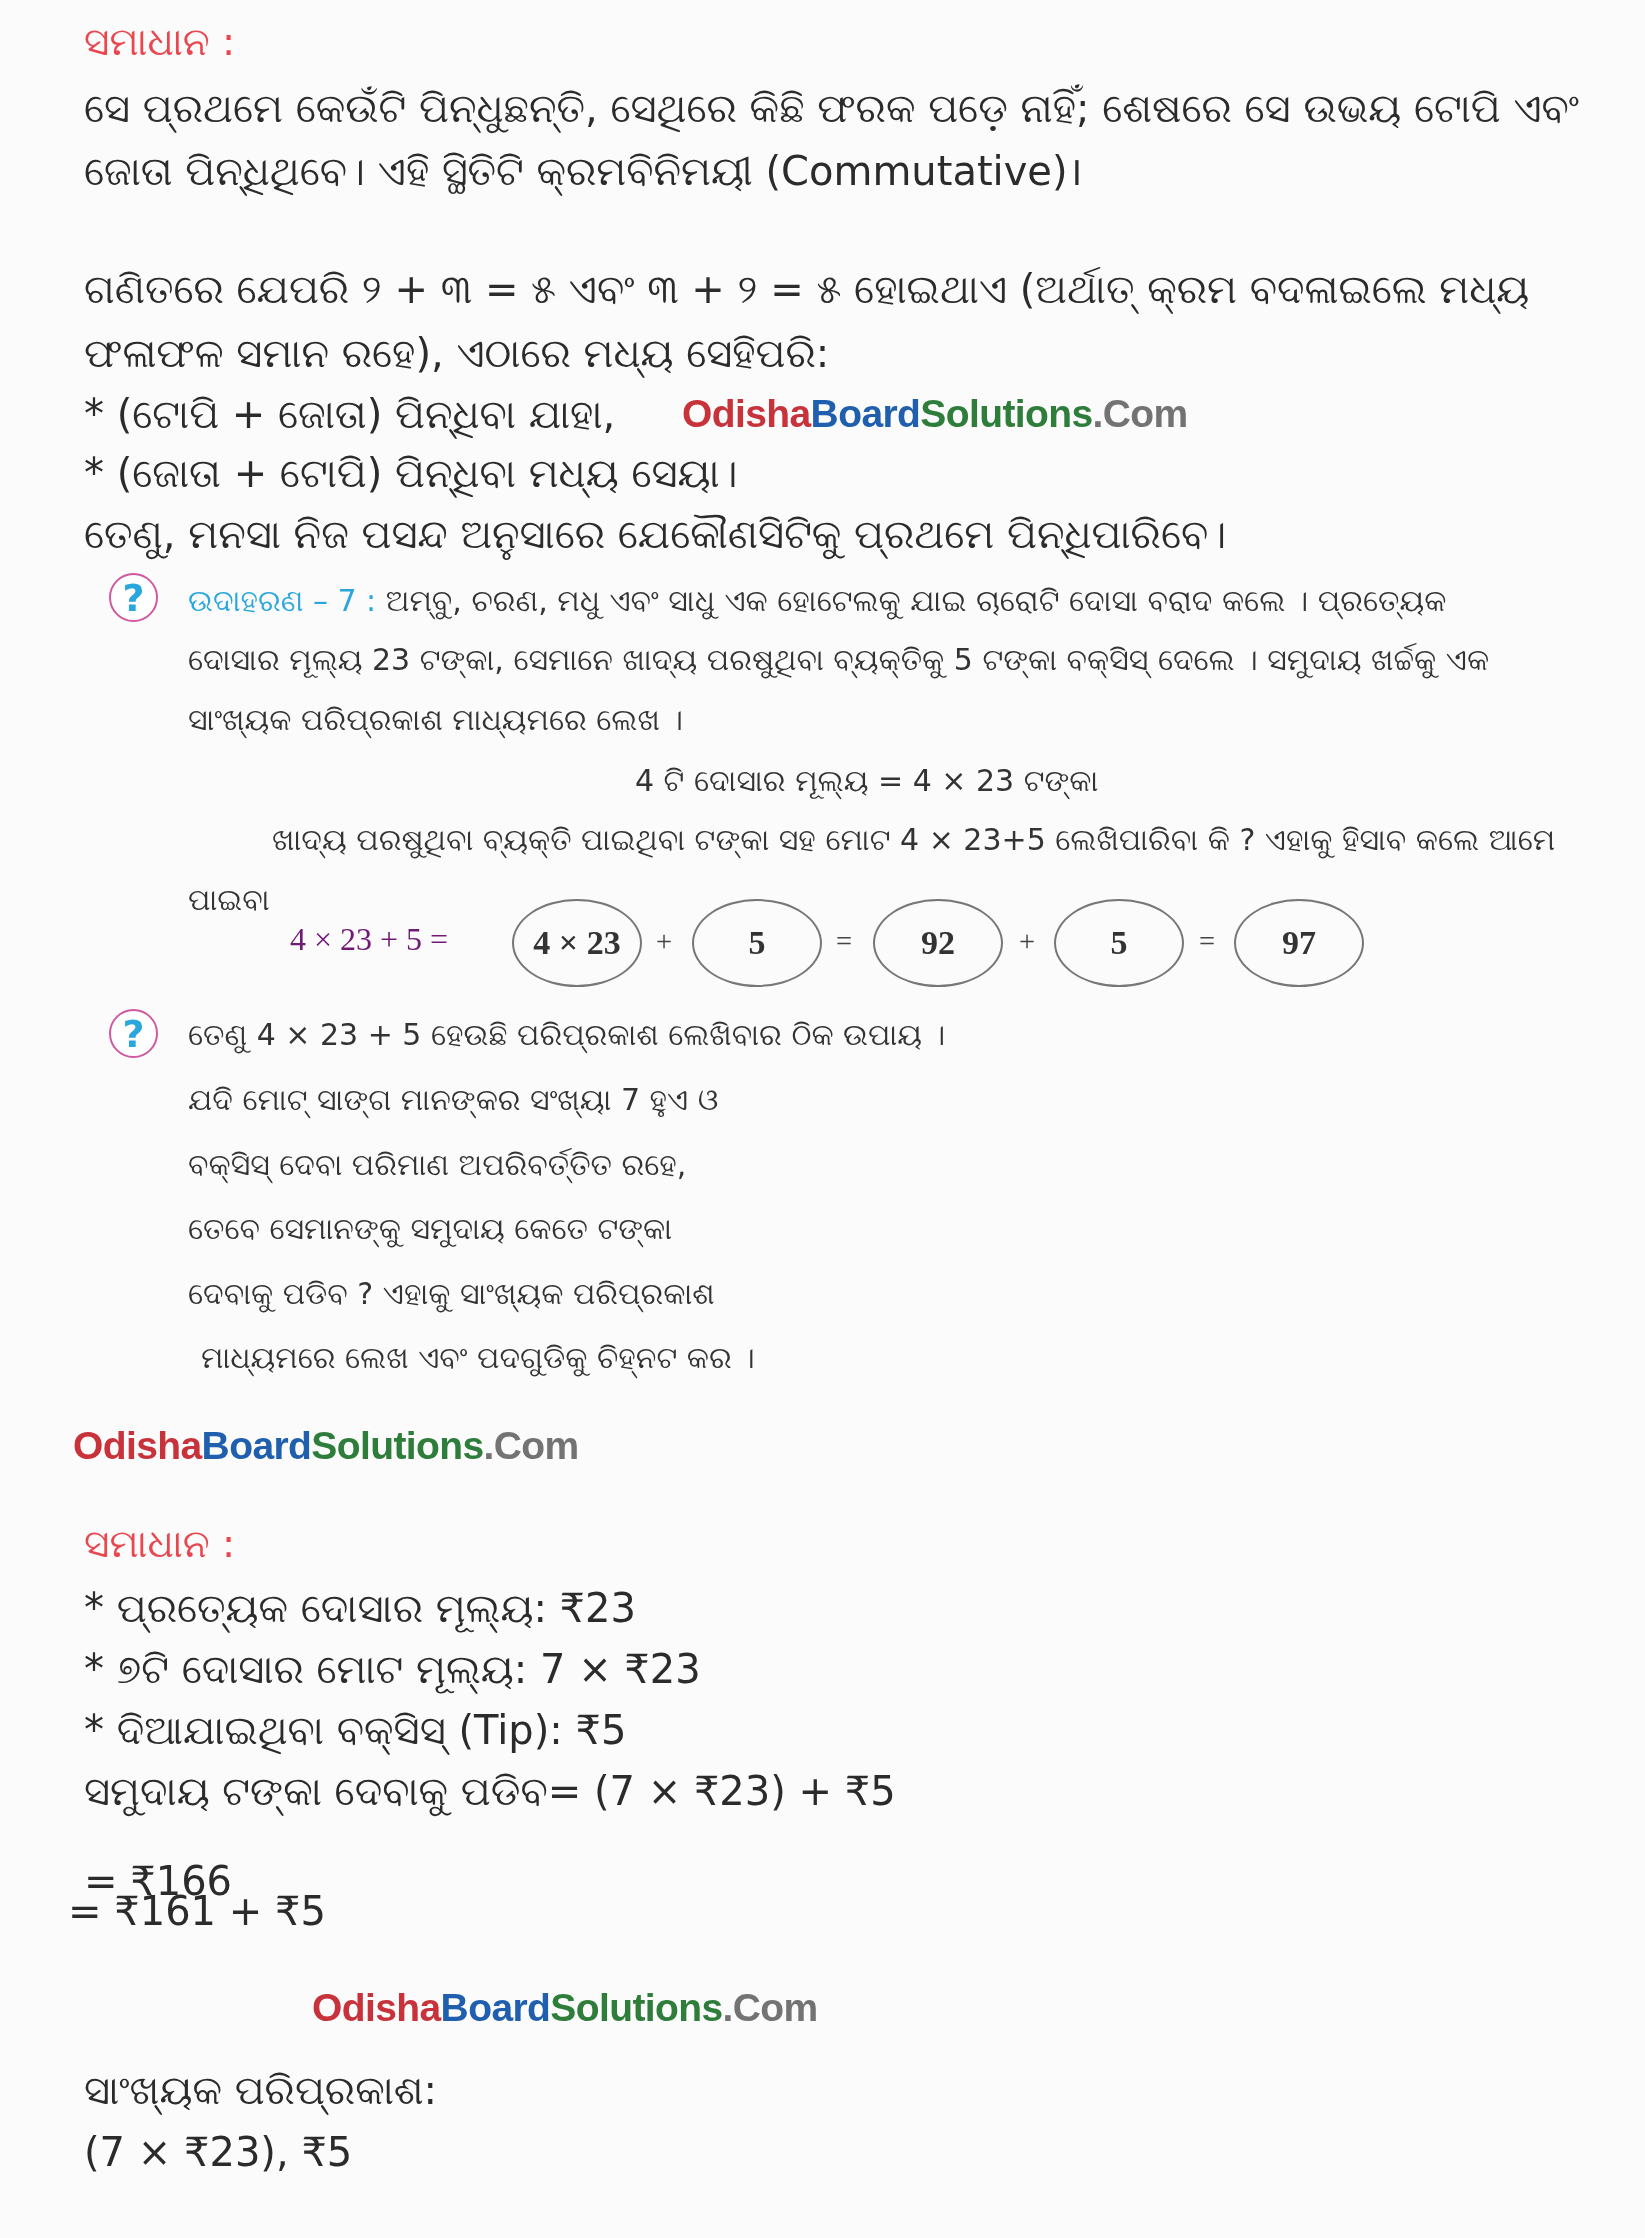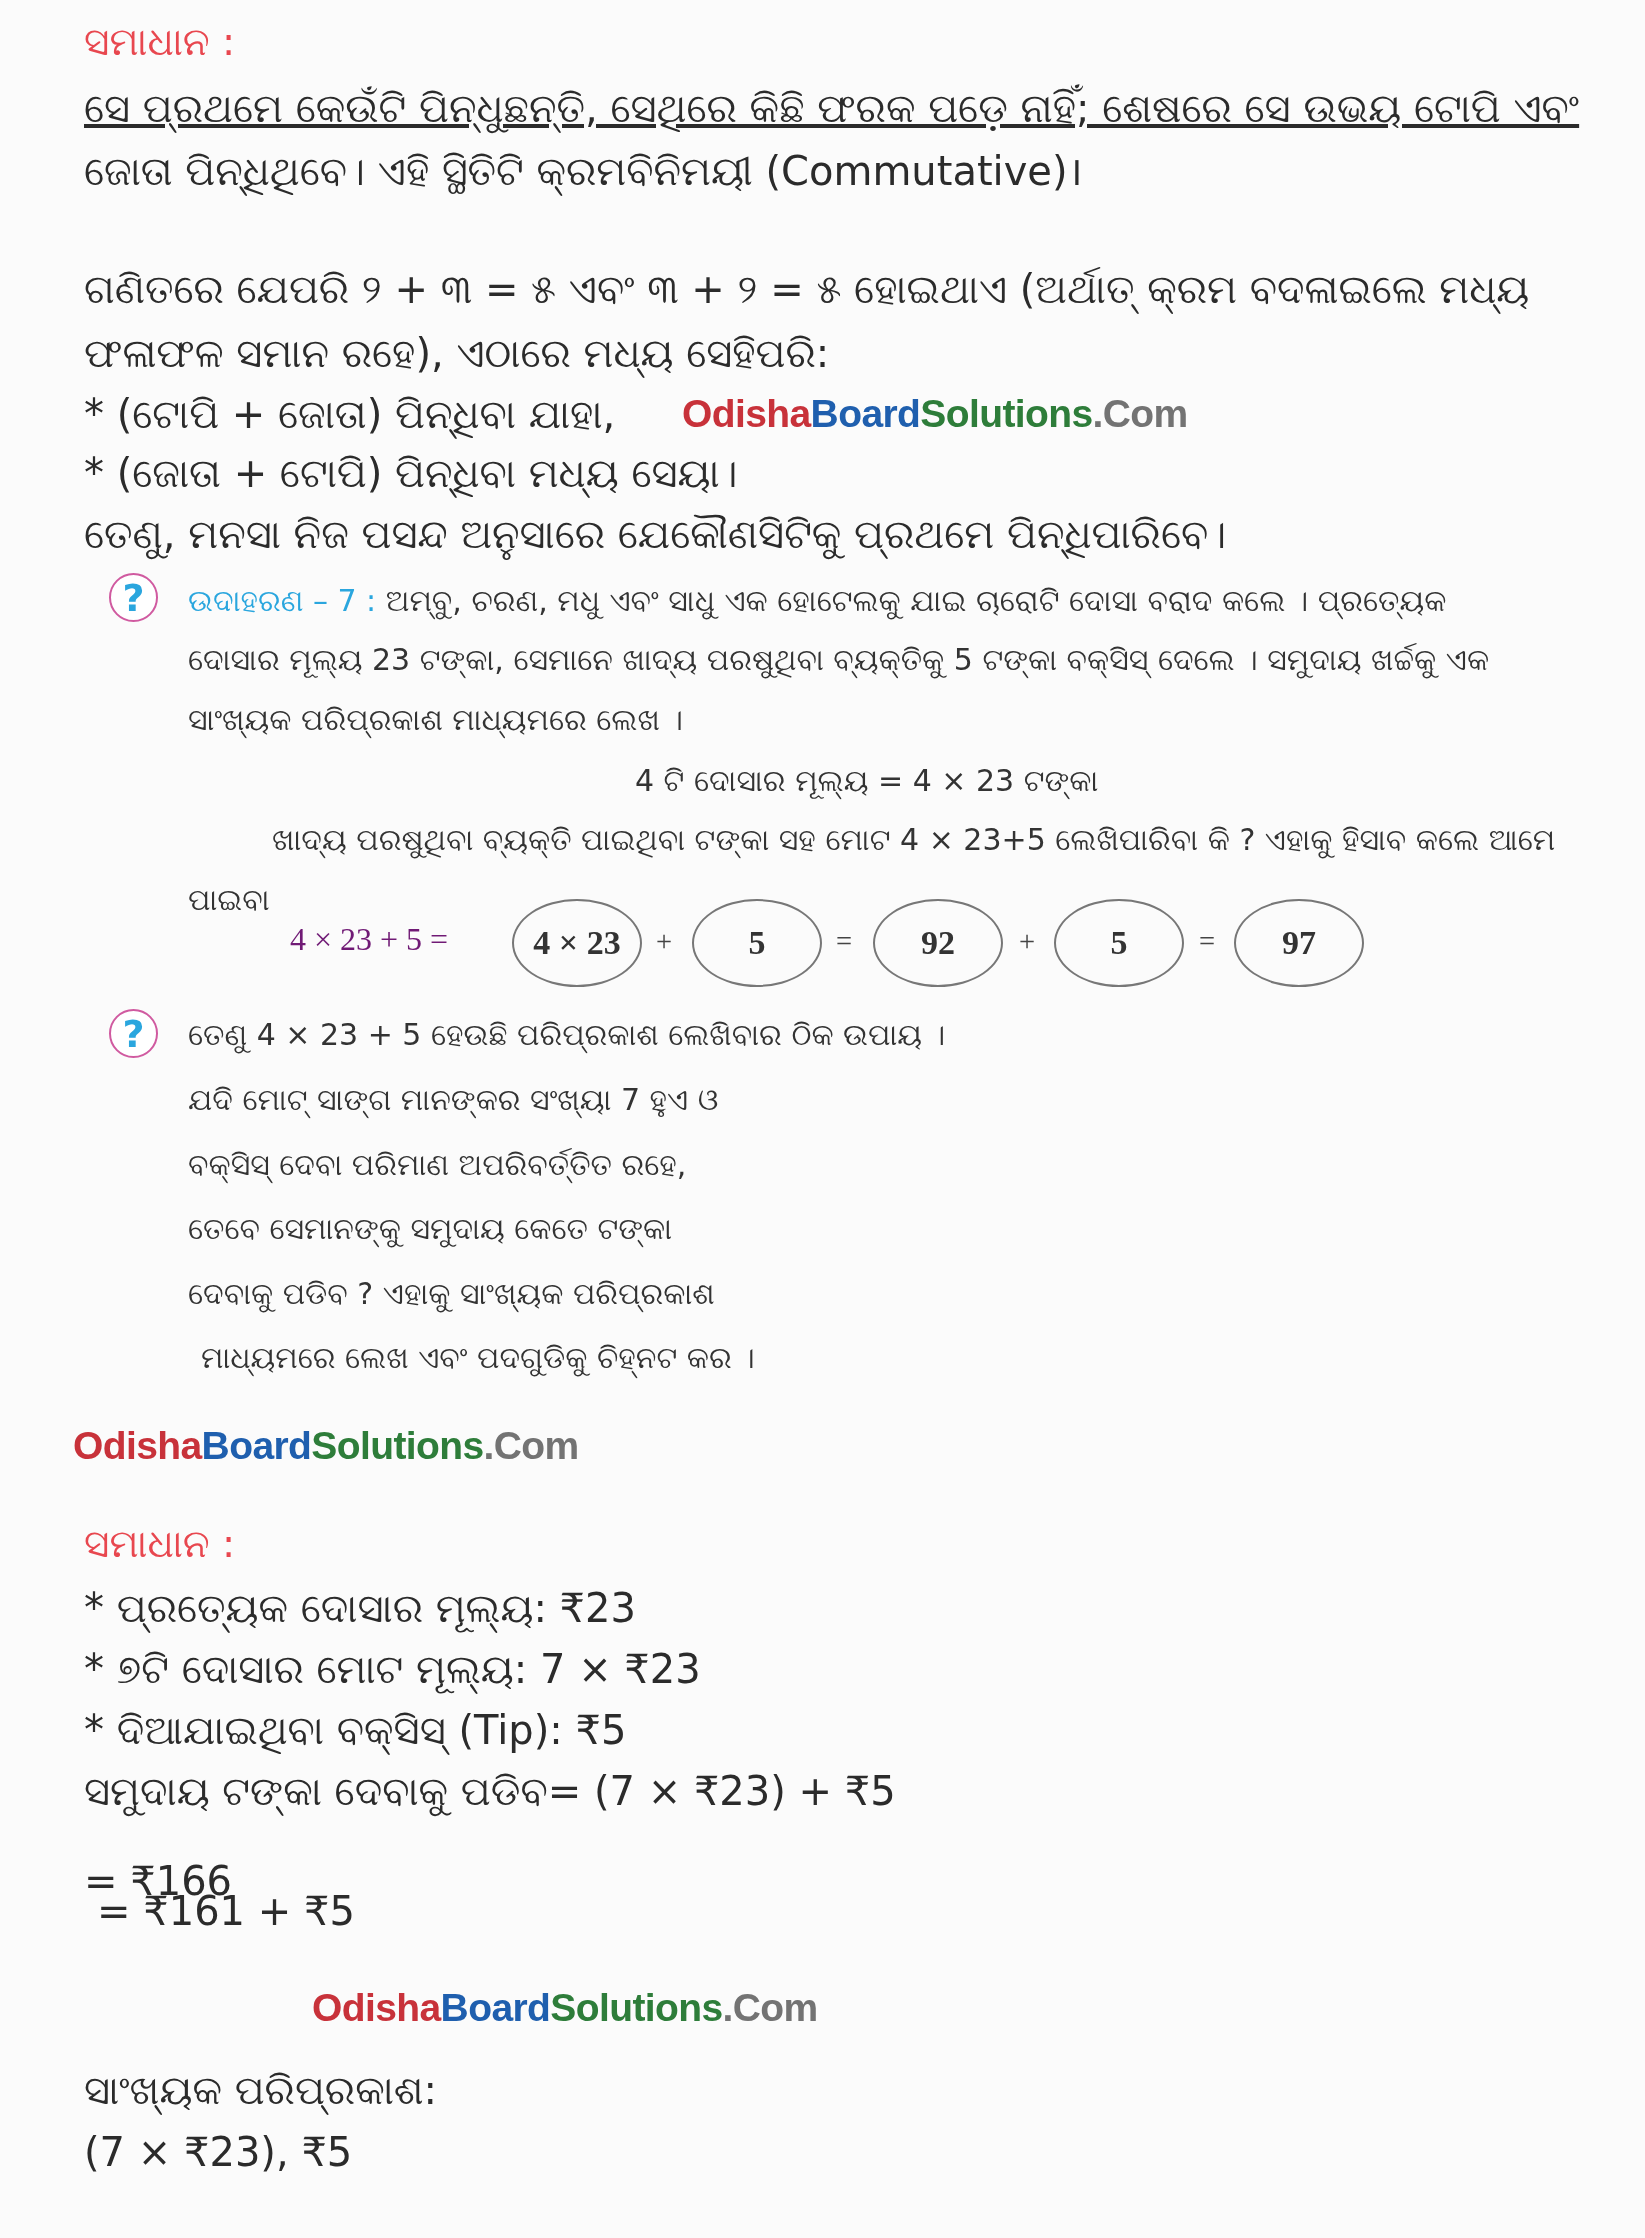--- a/index.html
+++ b/index.html
@@ -26,21 +26,21 @@
   .oval {
     position: absolute; border: 2.6px solid #777; border-radius: 50%; box-sizing: border-box;
     display: flex; align-items: center; justify-content: center; font-size: 34px; color: #333; font-weight: bold;
   }
   .op { position: absolute; font-size: 28.5px; color: #444; }
 </style>
 </head>
 <body>
 
 <div class="abs heading" style="left:84px;top:19.4px;">ସମାଧାନ :</div>
-<div class="abs big" style="left:84px;top:77px;text-decoration:underline;">ସେ ପ୍ରଥମେ କେଉଁଟି ପିନ୍ଧୁଛନ୍ତି, ସେଥିରେ କିଛି ଫରକ ପଡ଼େ ନାହିଁ; ଶେଷରେ ସେ ଉଭୟ ଟୋପି ଏବଂ</div>
+<div class="abs big" style="left:84px;top:77px;">ସେ ପ୍ରଥମେ କେଉଁଟି ପିନ୍ଧୁଛନ୍ତି, ସେଥିରେ କିଛି ଫରକ ପଡ଼େ ନାହିଁ; ଶେଷରେ ସେ ଉଭୟ ଟୋପି ଏବଂ</div>
 <div class="abs big" style="left:84px;top:140px;">ଜୋତା ପିନ୍ଧିଥିବେ। ଏହି ସ୍ଥିତିଟି କ୍ରମବିନିମୟୀ (Commutative)।</div>
 
 <div class="abs big" style="left:84px;top:258px;">ଗଣିତରେ ଯେପରି ୨ + ୩ = ୫ ଏବଂ ୩ + ୨ = ୫ ହୋଇଥାଏ (ଅର୍ଥାତ୍ କ୍ରମ ବଦଳାଇଲେ ମଧ୍ୟ</div>
 <div class="abs big" style="left:84px;top:322px;">ଫଳାଫଳ ସମାନ ରହେ), ଏଠାରେ ମଧ୍ୟ ସେହିପରି:</div>
 <div class="abs big" style="left:84px;top:383px;"> * (ଟୋପି + ଜୋତା) ପିନ୍ଧିବା ଯାହା,</div>
 <div class="abs big" style="left:84px;top:442px;"> * (ଜୋତା + ଟୋପି) ପିନ୍ଧିବା ମଧ୍ୟ ସେୟା।</div>
 <div class="abs big" style="left:84px;top:503px;">ତେଣୁ, ମନସା ନିଜ ପସନ୍ଦ ଅନୁସାରେ ଯେକୌଣସିଟିକୁ ପ୍ରଥମେ ପିନ୍ଧିପାରିବେ।</div>
 
 <div class="abs wm" style="left:682px;top:392px;">
   <span class="o">Odisha</span><span class="b">Board</span><span class="s">Solutions</span><span class="c">.Com</span>
@@ -79,21 +79,21 @@
 
 <div class="abs wm" style="left:73px;top:1424px;">
   <span class="o">Odisha</span><span class="b">Board</span><span class="s">Solutions</span><span class="c">.Com</span>
 </div>
 
 <div class="abs heading" style="left:84px;top:1521px;">ସମାଧାନ :</div>
 <div class="abs big" style="left:84px;top:1577px;"> * ପ୍ରତ୍ୟେକ ଦୋସାର ମୂଲ୍ୟ: ₹23</div>
 <div class="abs big" style="left:84px;top:1638px;"> * ୭ଟି ଦୋସାର ମୋଟ ମୂଲ୍ୟ: 7 × ₹23</div>
 <div class="abs big" style="left:84px;top:1699px;"> * ଦିଆଯାଇଥିବା ବକ୍‌ସିସ୍ (Tip): ₹5</div>
 <div class="abs big" style="left:84px;top:1760px;">ସମୁଦାୟ ଟଙ୍କା ଦେବାକୁ ପଡିବ= (7 × ₹23) + ₹5</div>
-<div class="abs big" style="left:97px;top:1880px;">= ₹161 + ₹5</div>
+<div class="abs big" style="left:68px;top:1880px;">= ₹161 + ₹5</div>
 <div class="abs big" style="left:84px;top:1850px;">= ₹166</div>
 
 <div class="abs wm" style="left:312px;top:1986px;">
   <span class="o">Odisha</span><span class="b">Board</span><span class="s">Solutions</span><span class="c">.Com</span>
 </div>
 
 <div class="abs big" style="left:84px;top:2059px;">ସାଂଖ୍ୟକ ପରିପ୍ରକାଶ:</div>
 <div class="abs big" style="left:84px;top:2121px;">(7 × ₹23), ₹5</div>
 
 

